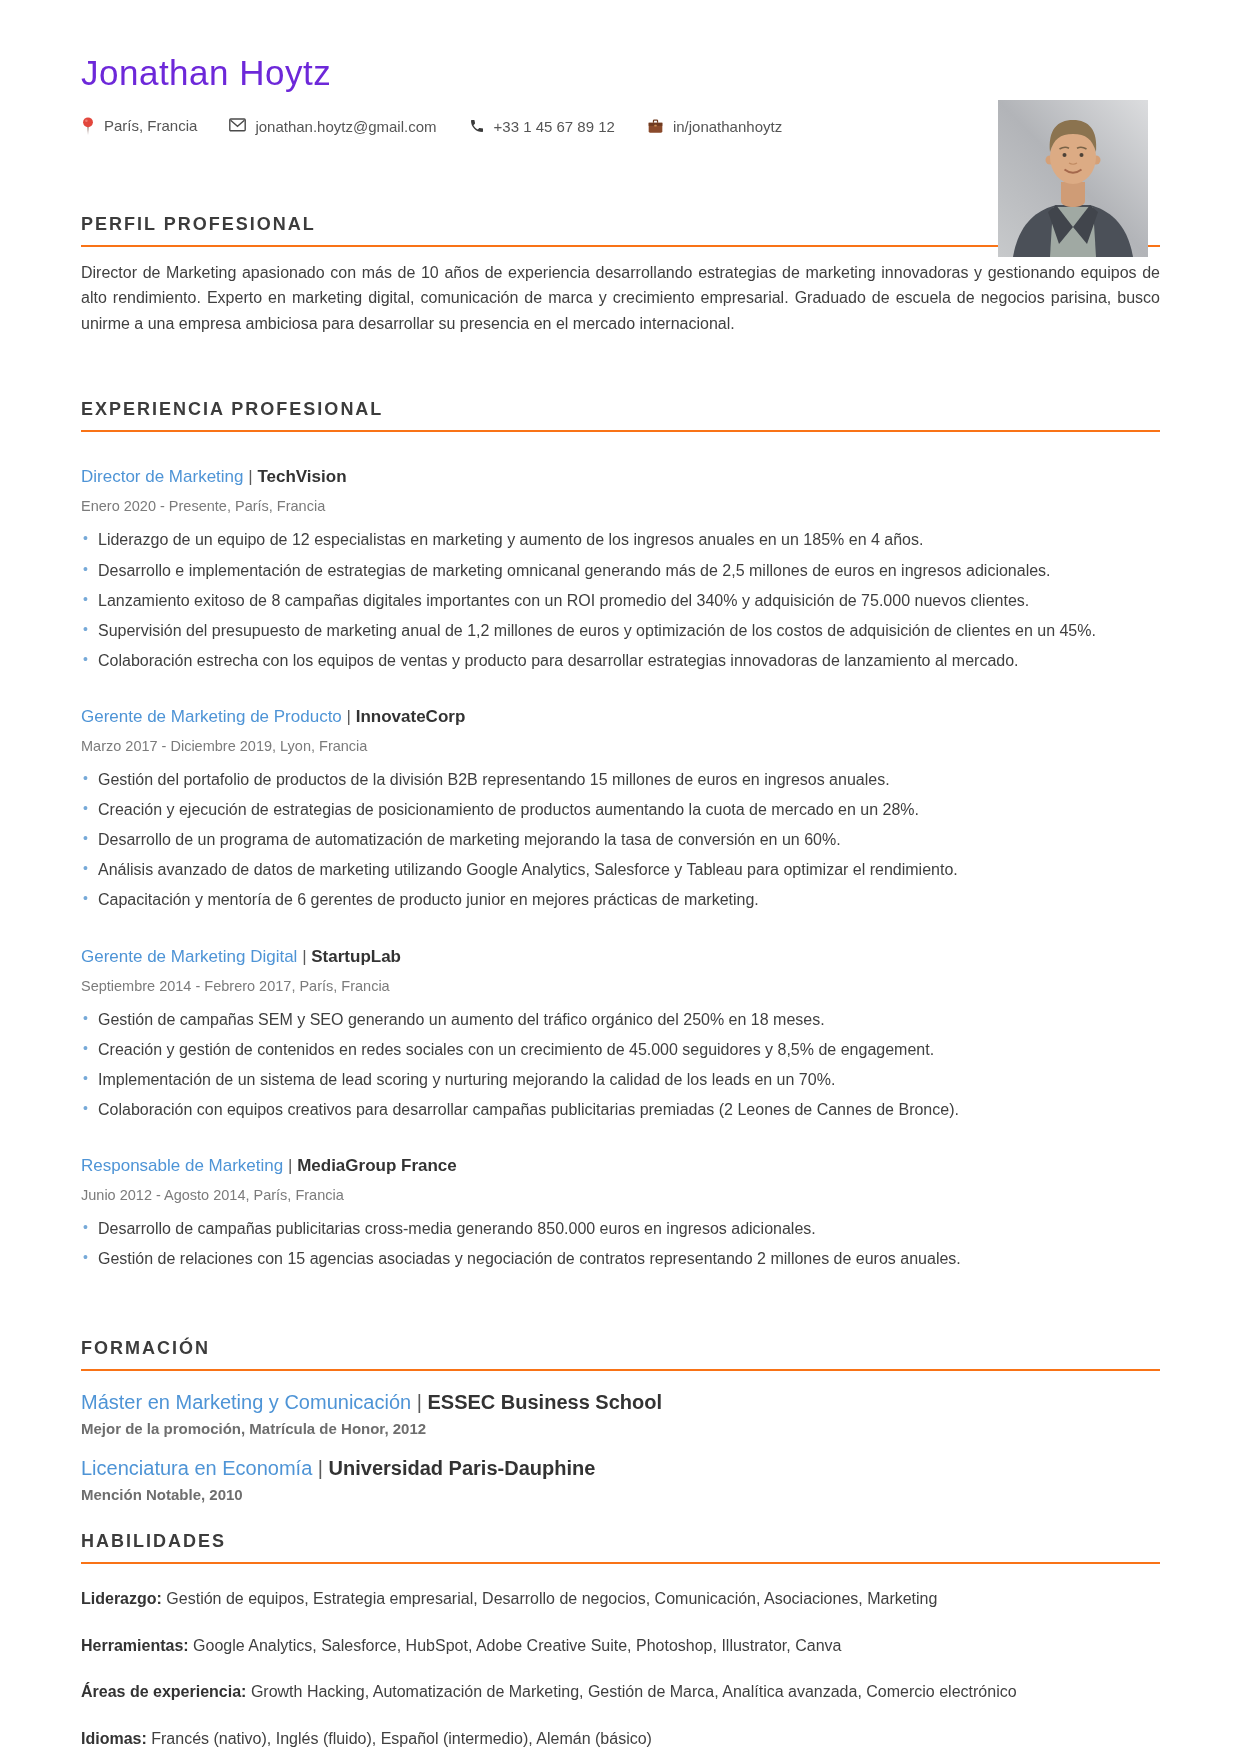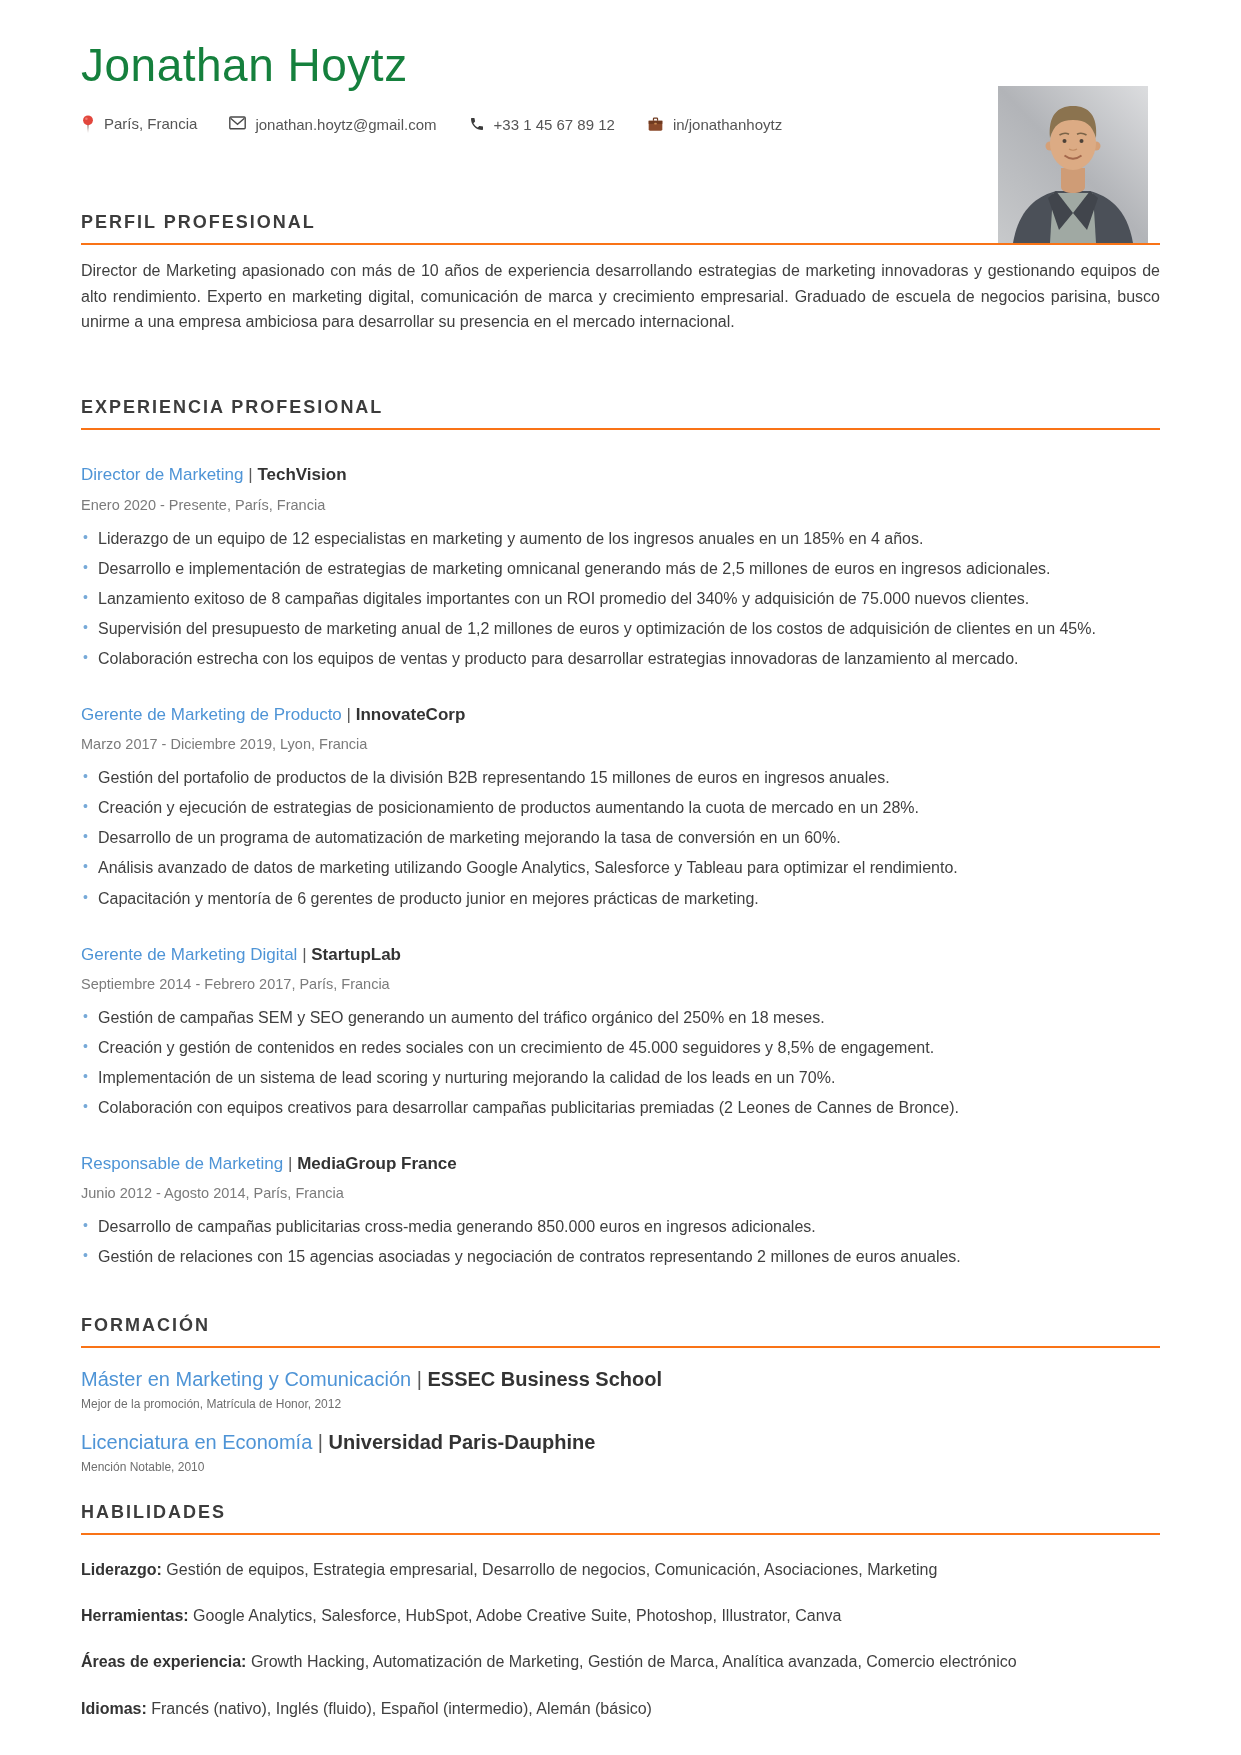--- a/index.html
+++ b/index.html
@@ -5,39 +5,39 @@
   html,body { margin:0; padding:0; }
   body {
     width:1241px; height:1755px; background:#ffffff;
     font-family:"Liberation Sans","DejaVu Sans",sans-serif;
     color:#3f3f3f; position:relative; overflow:hidden;
   }
   .page { padding:0 81px; position:relative; }
 
   
   .name {
-    margin-top:40px; font-size:46px; font-weight:300;
-    color:#15803d; letter-spacing:0.5px; line-height:1.1;
+    margin-top:54px; font-size:35px; font-weight:300;
+    color:#6d28d9; letter-spacing:0.5px; line-height:1.1;
   }
   .contact-row {
     margin-top:24px; display:flex; align-items:center; gap:32px;
     font-size:15px; color:#555;
   }
   .contact-item { display:flex; align-items:flex-start; gap:9px; }
   .contact-item svg { display:block; flex:0 0 auto; }
 
   .photo {
     position:absolute; top:46px; right:93px; width:150px; height:157px;
   }
 
   
   .section { margin-top:60px; }
   .section--profile { margin-top:78px; }
   .section--experience { margin-top:62px; }
-  .section--education { margin-top:46px; }
+  .section--education { margin-top:68px; }
   .section--skills { margin-top:28px; }
   .section-title {
     font-size:18px; font-weight:600; letter-spacing:2px;
     color:#3c3c3c; padding-bottom:10px; border-bottom:2px solid #f97316;
   }
 
   .profile-text {
     margin-top:13px; font-size:16px; line-height:1.62;
     text-align:justify; color:#3f3f3f;
   }
@@ -60,21 +60,21 @@
     color:#76a9d8; font-size:14px;
   }
 
   
   .degree { margin-top:20px; }
   .degree:first-of-type { margin-top:19px; }
   .degree-line { font-size:20px; }
   .degree-name { color:#4e94d6; }
   .degree-pipe { color:#5a5a5a; }
   .degree-school { color:#333; font-weight:700; }
-  .degree-detail { margin-top:6px; font-size:12px; color:#6e6e6e; }
+  .degree-detail { margin-top:6px; font-size:15px; color:#6e6e6e;font-weight:bold; }
 
   
   .skill-row { margin-top:24px; font-size:16px; line-height:1.4; color:#3f3f3f; }
   .skill-label { font-weight:700; color:#333; }
 </style>
 </head>
 <body>
 
 <div class="page">
 

